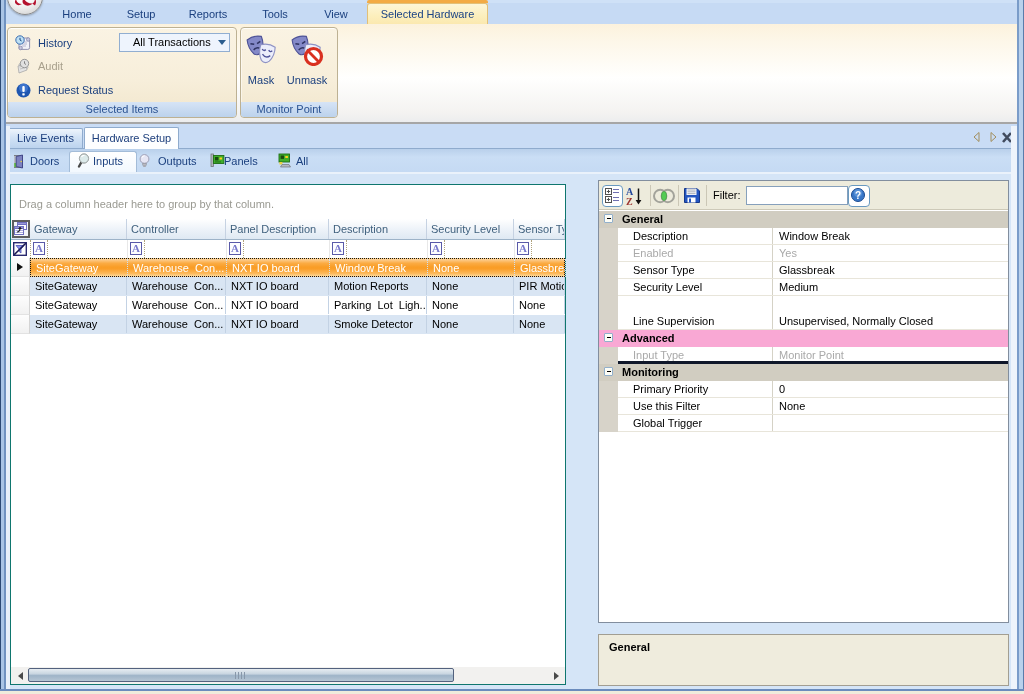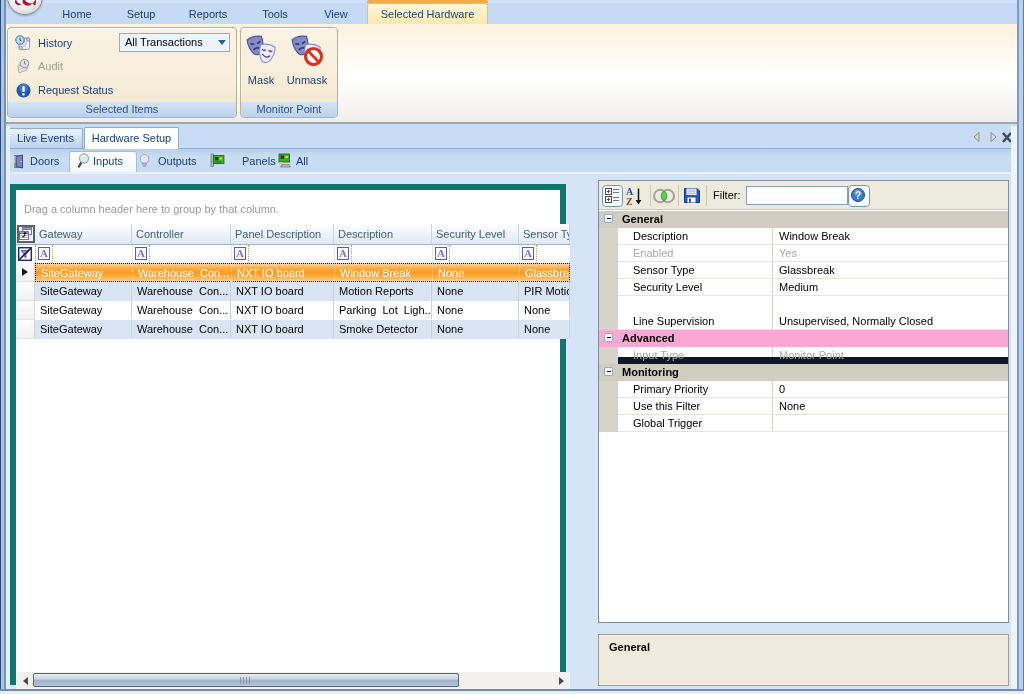--- a/index.html
+++ b/index.html
@@ -22,21 +22,21 @@
 <div class="abs" style="left:6px;top:122px;width:1011px;height:2px;background:#a6a6a6"></div>
 
 <div class="abs" style="left:7px;top:27px;width:230px;height:91px;border:1px solid #bdb193;border-radius:4px;background:linear-gradient(180deg,#faf3e3,#f7eeda 60%,#f1e6cc);box-shadow:inset 0 1px 0 rgba(255,255,255,.85),inset 1px 0 0 rgba(255,255,255,.5)"></div>
 <div class="abs" style="left:8px;top:102px;width:228px;height:15px;background:linear-gradient(180deg,#d6e4f6,#bcd2ec);border-radius:0 0 3px 3px;color:#2a5292;text-align:center;line-height:15px">Selected Items</div>
 <div class="abs" style="left:240px;top:27px;width:98px;height:91px;border:1px solid #bdb193;border-radius:4px;background:linear-gradient(180deg,#faf3e3,#f7eeda 60%,#f1e6cc);box-shadow:inset 0 1px 0 rgba(255,255,255,.85),inset 1px 0 0 rgba(255,255,255,.5)"></div>
 <div class="abs" style="left:241px;top:102px;width:96px;height:15px;background:linear-gradient(180deg,#d6e4f6,#bcd2ec);border-radius:0 0 3px 3px;color:#2a5292;text-align:center;line-height:15px">Monitor Point</div>
 <div class="abs nv" style="left:38px;top:37px">History</div>
 <div class="abs" style="left:38px;top:60px;color:#a8a08d">Audit</div>
 <div class="abs nv" style="left:38px;top:84px">Request Status</div>
 
-<div class="abs" style="left:119px;top:33px;width:111px;height:19px;background:#eef4fd;border:1px solid #91aed1;color:#000;line-height:17px;padding-left:5px">All Transactions</div>
+<div class="abs" style="left:119px;top:33px;width:111px;height:19px;background:#eef4fd;border:1px solid #91aed1;color:#000;line-height:17px;padding-left:13px">All Transactions</div>
 <div class="abs" style="left:218px;top:40px;width:0;height:0;border-left:4px solid transparent;border-right:4px solid transparent;border-top:5px solid #2b5d8e"></div>
 <div class="abs nv" style="left:246px;top:74px;width:30px;text-align:center">Mask</div>
 <div class="abs nv" style="left:286px;top:74px;width:42px;text-align:center">Unmask</div>
 
 <div class="abs" style="left:6px;top:124px;width:1011px;height:25px;background:#c9dcf5"></div>
 <div class="abs" style="left:6px;top:148px;width:1011px;height:1px;background:#8fabcd"></div>
 <div class="abs" style="left:8px;top:128px;width:75px;height:20px;background:linear-gradient(180deg,#eef5fc,#d4e4f6 40%,#bcd3ee);border:1px solid #8fabcd;border-bottom:none;border-radius:2px 2px 0 0;color:#1c3e7c;text-align:center;line-height:19px">Live Events</div>
 <div class="abs" style="left:84px;top:127px;width:95px;height:22px;background:#fdfeff;border:1px solid #8fabcd;border-bottom:none;border-radius:2px 2px 0 0;color:#1c3e7c;text-align:center;line-height:21px;z-index:2">Hardware Setup</div>
 <div class="abs" id="nav1" style="left:972px;top:131px;width:50px;height:12px"><svg width="50" height="12" viewBox="0 0 50 12">
       <path d="M7,1.5 L2,6 L7,10.5 Z" fill="none" stroke="#a28e5c"></path>
@@ -44,24 +44,24 @@
       <path d="M31,2 L39,11 M39,2 L31,11" stroke="#414b5e" stroke-width="2.6"></path>
     </svg></div>
 
 <div class="abs" style="left:6px;top:149px;width:1011px;height:23px;background:linear-gradient(180deg,#b9d0eb,#cadef5 35%,#c5daf3)"></div>
 <div class="abs" style="left:6px;top:172px;width:1011px;height:2px;background:#eaf2fb"></div>
 
 <div class="abs" style="left:69px;top:151px;width:68px;height:21px;background:linear-gradient(180deg,#ffffff,#f2f8fe);border:1px solid #a3bcd8;border-bottom:none;border-radius:3px 3px 0 0"></div>
 <div class="abs nv" style="left:30px;top:155px">Doors</div>
 <div class="abs nv" style="left:93px;top:155px">Inputs</div>
 <div class="abs nv" style="left:158px;top:155px">Outputs</div>
-<div class="abs nv" style="left:242px;top:155px">Panels</div>
+<div class="abs nv" style="left:224px;top:155px">Panels</div>
 <div class="abs nv" style="left:296px;top:155px">All</div>
 
-<div class="abs" id="gridpanel" style="left:10px;top:184px;width:556px;height:501px;border:6px solid #0f766e;background:#fff">
+<div class="abs" id="gridpanel" style="left:10px;top:184px;width:556px;height:501px;border:1px solid #0f766e;background:#fff">
   <div class="abs" style="left:8px;top:13px;color:#9a9a92">Drag a column header here to group by that column.</div>
 
   <div class="abs" id="hdrrow" style="left:0;top:34px;width:554px;height:21px;background:linear-gradient(180deg,#ffffff,#eef3f9 50%,#dfe9f3);border-bottom:1px solid #9db3c8">
       <div class="abs" style="left:1px;top:1px;width:18px;height:18px;border:2px solid #5f5f5f;background:#f4f6fa"><svg width="14" height="14" viewBox="0 0 14 14">
           <rect x="3.5" y="0.5" width="9" height="7" fill="#fff" stroke="#7070c0"></rect>
           <rect x="3.5" y="0.5" width="9" height="2" fill="#9898d8" stroke="#7070c0"></rect>
           <rect x="0.5" y="4.5" width="9" height="8" fill="#fff" stroke="#7070c0"></rect>
           <rect x="0.5" y="4.5" width="9" height="2" fill="#9898d8" stroke="#7070c0"></rect>
           <line x1="1.5" y1="8.5" x2="9" y2="8.5" stroke="#b0b0e0"></line>
           <line x1="1.5" y1="10.5" x2="9" y2="10.5" stroke="#b0b0e0"></line>
@@ -224,21 +224,21 @@
       <div class="abs" style="left:19px;top:102px;width:390px;height:17px;border-bottom:1px solid #e8e5da;color:#000">
         <div class="abs" style="left:15px;top:0;line-height:16px">Line Supervision</div>
         <div class="abs" style="left:161px;top:0;line-height:16px;white-space:nowrap">Unsupervised, Normally Closed</div>
       </div>
       <div class="abs" style="left:0;top:119px;width:409px;height:17px;background:#f9a8d4">
         <div class="abs" style="left:5px;top:3px;width:9px;height:9px;background:#fdfdf6;border:1px solid #92b0cc;border-radius:1px">
           <div class="abs" style="left:1.5px;top:3px;width:4px;height:1px;background:#000"></div>
         </div>
         <div class="abs" style="left:23px;top:0;font-weight:bold;line-height:17px;color:#000">Advanced</div>
       </div>
-      <div class="abs" style="left:19px;top:136px;width:390px;height:17px;border-bottom:7px solid #0f172a;color:#a9a9a9">
+      <div class="abs" style="left:19px;top:136px;width:390px;height:17px;border-bottom:3px solid #0f172a;color:#a9a9a9">
         <div class="abs" style="left:15px;top:0;line-height:16px">Input Type</div>
         <div class="abs" style="left:161px;top:0;line-height:16px;white-space:nowrap">Monitor Point</div>
       </div>
       <div class="abs" style="left:0;top:153px;width:409px;height:17px;background:#d1cdc1">
         <div class="abs" style="left:5px;top:3px;width:9px;height:9px;background:#fdfdf6;border:1px solid #92b0cc;border-radius:1px">
           <div class="abs" style="left:1.5px;top:3px;width:4px;height:1px;background:#000"></div>
         </div>
         <div class="abs" style="left:23px;top:0;font-weight:bold;line-height:17px;color:#000">Monitoring</div>
       </div>
       <div class="abs" style="left:19px;top:170px;width:390px;height:17px;border-bottom:1px solid #e8e5da;color:#000">

